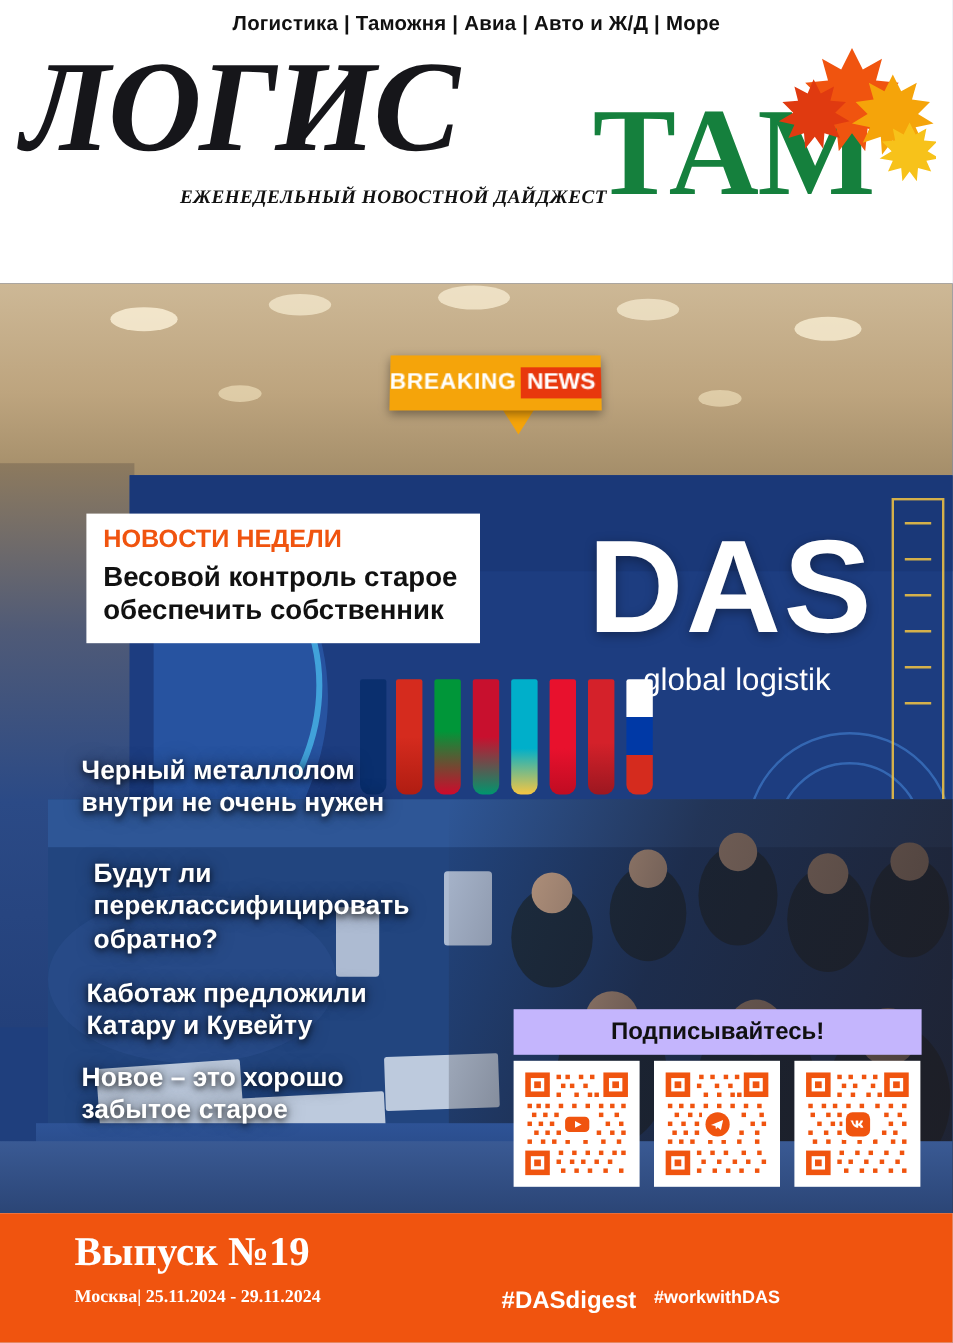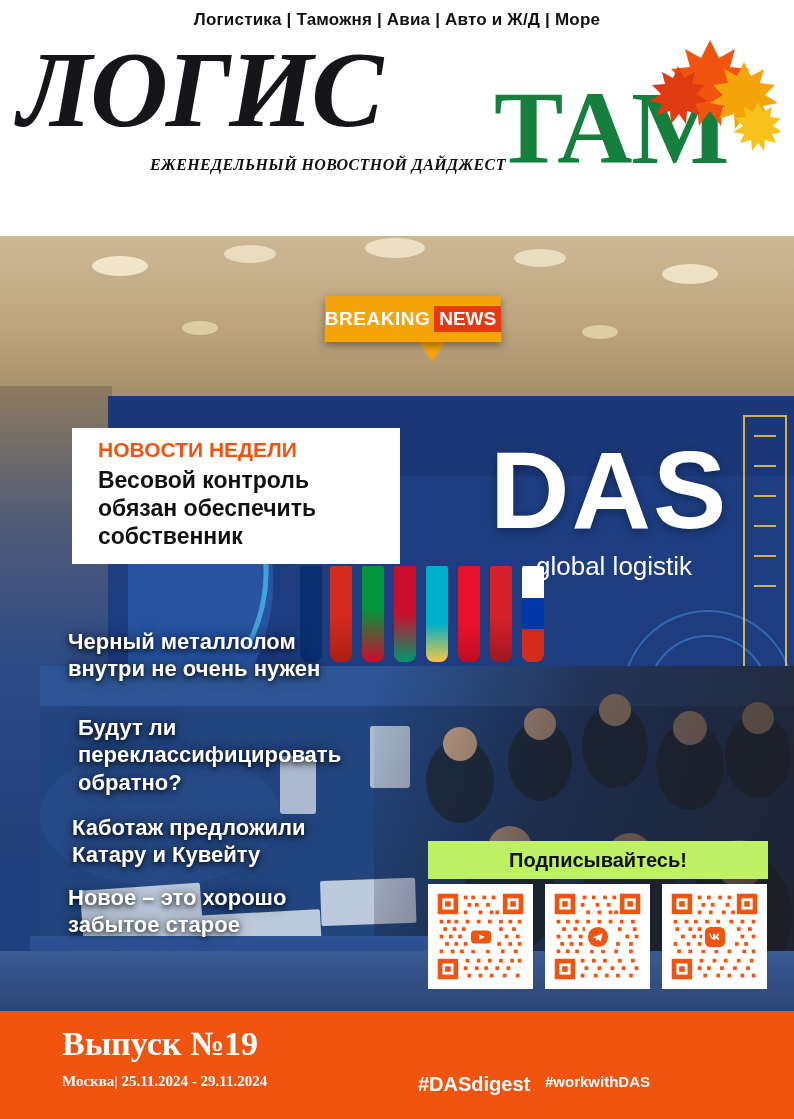--- a/index.html
+++ b/index.html
@@ -136,21 +136,21 @@
   .breaking .b1 { color:#fff; font-weight:bold; font-size:19px; letter-spacing:.5px; }
   .breaking .b2 { background:#e8380d; color:#fff; font-weight:bold; font-size:19px; padding:2px 5px; margin-left:4px; }
   .breaking-tail {
     position:absolute; left:418px; top:104px; width:0; height:0;
     border-left: 14px solid transparent; border-right: 14px solid transparent;
     border-top: 22px solid #f5a40a;
   }
 
   
   .news-box {
-    position: absolute; left: 72px; top: 192px; width: 328px; padding: 10px 14px 14px 26px;
+    position: absolute; left: 72px; top: 192px; width: 328px; padding: 10px 14px 14px 14px;
     background: #fff;
   }
   .news-box .kicker {
     color: #f0540f; font-weight: bold; font-size: 21px; margin-bottom: 4px;
   }
   .news-box .headline {
     color: #111; font-weight: bold; font-size: 23px; line-height: 1.22;
   }
 
   
@@ -160,21 +160,21 @@
     text-shadow: 0 2px 5px rgba(0,0,0,.75), 0 0 14px rgba(0,0,0,.55);
   }
   .hl1 { left: 68px; top: 392px; width: 300px; }
   .hl2 { left: 78px; top: 478px; width: 300px; }
   .hl3 { left: 72px; top: 578px; width: 300px; }
   .hl4 { left: 68px; top: 648px; width: 300px; }
 
   
   .subscribe-title {
     position: absolute; left: 428px; top: 605px; width: 340px; height: 38px;
-    background: #bef264; display:flex; align-items:center; justify-content:center;
+    background: #c4b5fd; display:flex; align-items:center; justify-content:center;
     font-weight: bold; font-size: 20px; color: #111;
   }
   .qr-row { position: absolute; left: 428px; top: 648px; width: 340px; display:flex; gap: 12px; }
   .qr {
     width: 105px; height: 105px; background: #fff; padding: 6px; position: relative;
   }
   .qr-inner { width:100%; height:100%; position:relative; }
   .qr-badge {
     position:absolute; left:50%; top:50%; transform:translate(-50%,-50%);
     width: 26px; height: 26px; background:#fff; display:flex; align-items:center; justify-content:center;
@@ -312,21 +312,21 @@
   <div class="floor"></div>
 
   <div class="breaking-tail"></div>
   <div class="breaking">
     <span class="b1">BREAKING</span>
     <span class="b2">NEWS</span>
   </div>
 
   <div class="news-box">
     <div class="kicker">НОВОСТИ НЕДЕЛИ</div>
-    <div class="headline">Весовой контроль обязан обеспечить собственник</div>
+    <div class="headline">Весовой контроль старое обеспечить собственник</div>
   </div>
 
   <div class="hl hl2">Будут ли переклассифицировать обратно?</div>
   <div class="hl hl1">Черный металлолом внутри не очень нужен</div>
   <div class="hl hl4">Новое – это хорошо забытое старое</div>
   <div class="hl hl3">Каботаж предложили Катару и Кувейту</div>
 
   <div class="subscribe-title">Подписывайтесь!</div>
   <div class="qr-row">
 

